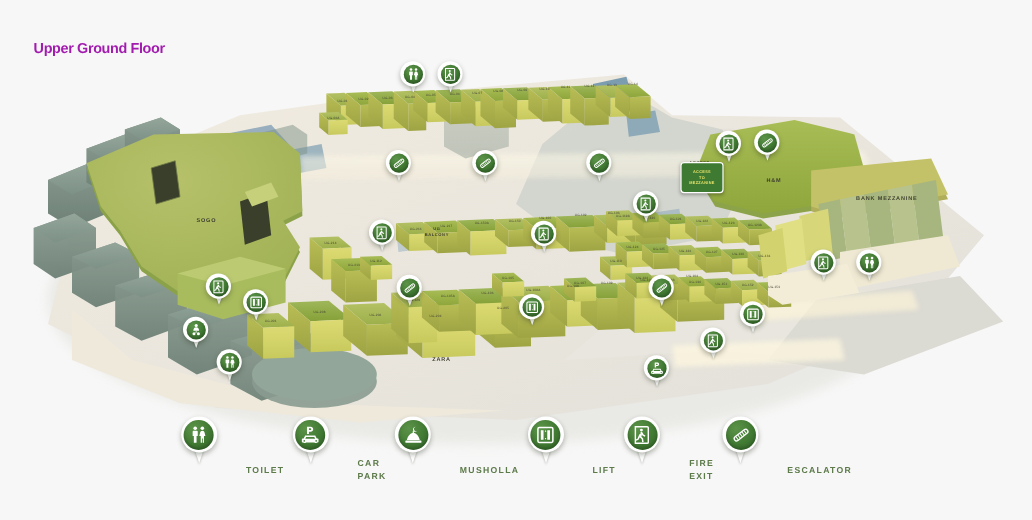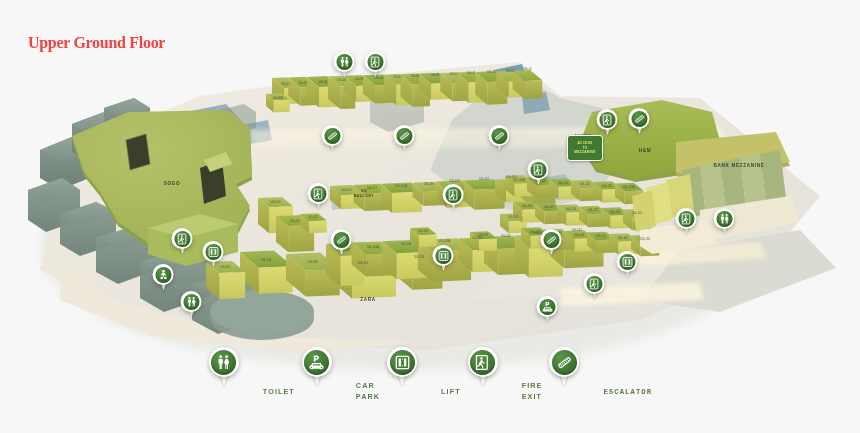--- a/index.html
+++ b/index.html
@@ -8,22 +8,22 @@
     background:#f7f7f7;
     font-family:"Liberation Sans", sans-serif;
     overflow:hidden;
     position:relative;
   }
   #stage{position:absolute;inset:0;}
 
   
   .title-block{position:absolute;left:28px;top:34px;}
   .floor-title{
-    font-size:16px;font-weight:bold;color:#ef4444;
-    letter-spacing:-0.3px;line-height:1.1;margin:0;font-family:Liberation Serif, serif;
+    font-size:12px;font-weight:bold;color:#a21caf;
+    letter-spacing:-0.3px;line-height:1.1;margin:0;
   }
   .floor-sub{
     font-size:12.5px;color:#6f8f5c;margin:4px 0 0 2px;
     letter-spacing:0.2px;
   }
 
   
   #map-svg{position:absolute;left:0;top:0;}
   .unit-label{
     font-family:"Liberation Sans", sans-serif;
@@ -67,21 +67,21 @@
   
   #legend{
     position:absolute;left:16px;right:0;bottom:12px;height:58px;
     display:flex;align-items:center;justify-content:center;
     gap:0px;
   }
   .legend-item{
     display:flex;align-items:center;gap:9px;
     margin-right:22px;
   }
-  .legend-item:last-child{margin-right:0;font-family:Liberation Mono, monospace;}
+  .legend-item:last-child{margin-right:0;}
   .legend-pin{position:relative;--d:30px;}
   .legend-text{
     font-size:7.2px;font-weight:bold;color:#5d7a4a;
     letter-spacing:1.1px;line-height:1.5;
     text-transform:uppercase;white-space:pre-line;
   }
 </style>
 </head>
 <body>
 
@@ -803,20 +803,35 @@
         </div>
         <div class="legend-text">CAR
 PARK</div>
       </div>
       <div class="legend-item">
         <div class="pin legend-pin" style="position: relative;">
           <div class="tail"></div>
           <div class="bubble">
             <div class="disc">
               <svg width="17" height="17" viewBox="0 0 24 24" fill="#ffffff">
+      <path d="M14.6 2.4a3.1 3.1 0 1 0 2.1 5.4 2.45 2.45 0 1 1-2.1-5.4z"></path>
+      <path d="M11.9 7.1c.42 0 .68.34.68.72v1.5C16.1 10.5 18.9 13.9 19.5 18H4.3c.6-4.1 3.4-7.5 6.92-8.68v-1.5c0-.38.26-.72.68-.72z"></path>
+      <rect x="2.6" y="18.6" width="18.8" height="2.6" rx=".7"></rect>
+              </svg>
+            </div>
+          </div>
+        </div>
+        <div class="legend-text">MUSHOLLA</div>
+      </div>
+      <div class="legend-item">
+        <div class="pin legend-pin" style="position: relative;">
+          <div class="tail"></div>
+          <div class="bubble">
+            <div class="disc">
+              <svg width="17" height="17" viewBox="0 0 24 24" fill="#ffffff">
       <rect x="3.2" y="3.2" width="17.6" height="17.6" rx="1.6" fill="none" stroke="#fff" stroke-width="1.8"></rect>
       <path d="M6.6 6.4h3.2v11.2H6.6zM14.2 6.4h3.2v11.2h-3.2z"></path>
       <circle cx="8.2" cy="5.4" r="0"></circle>
       <path d="M11.3 8.2l.9-2 .9 2zM11.3 15.6l.9 2 .9-2z"></path>
               </svg>
             </div>
           </div>
         </div>
         <div class="legend-text">LIFT</div>
       </div>

